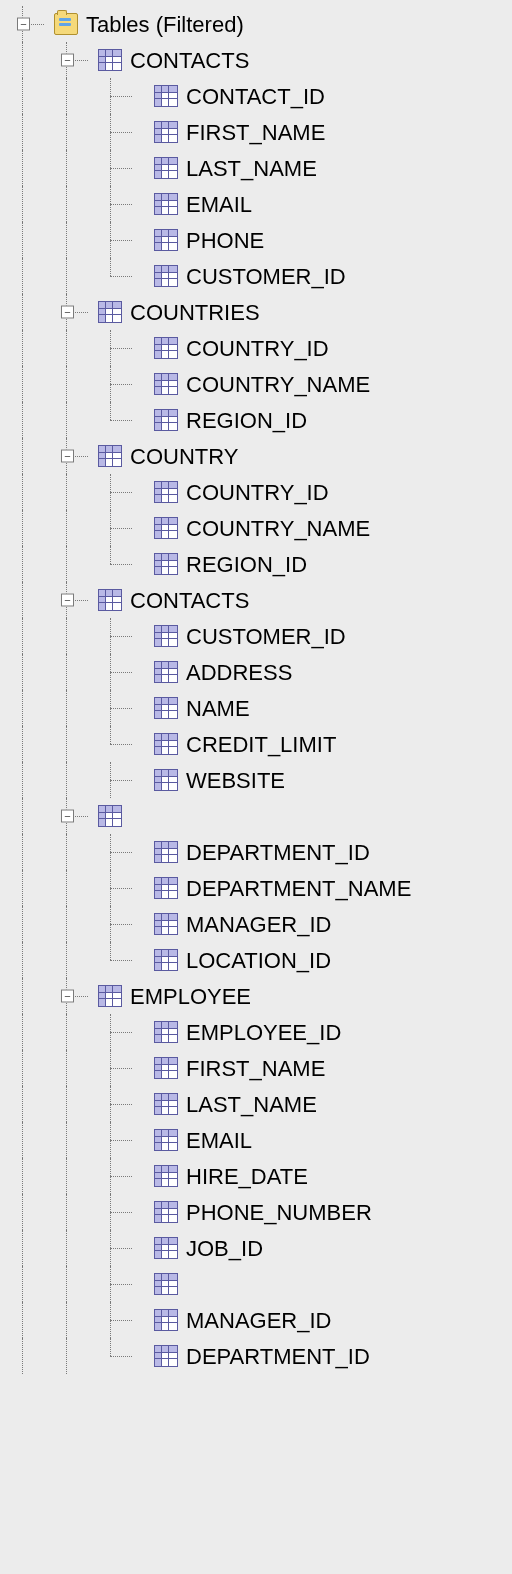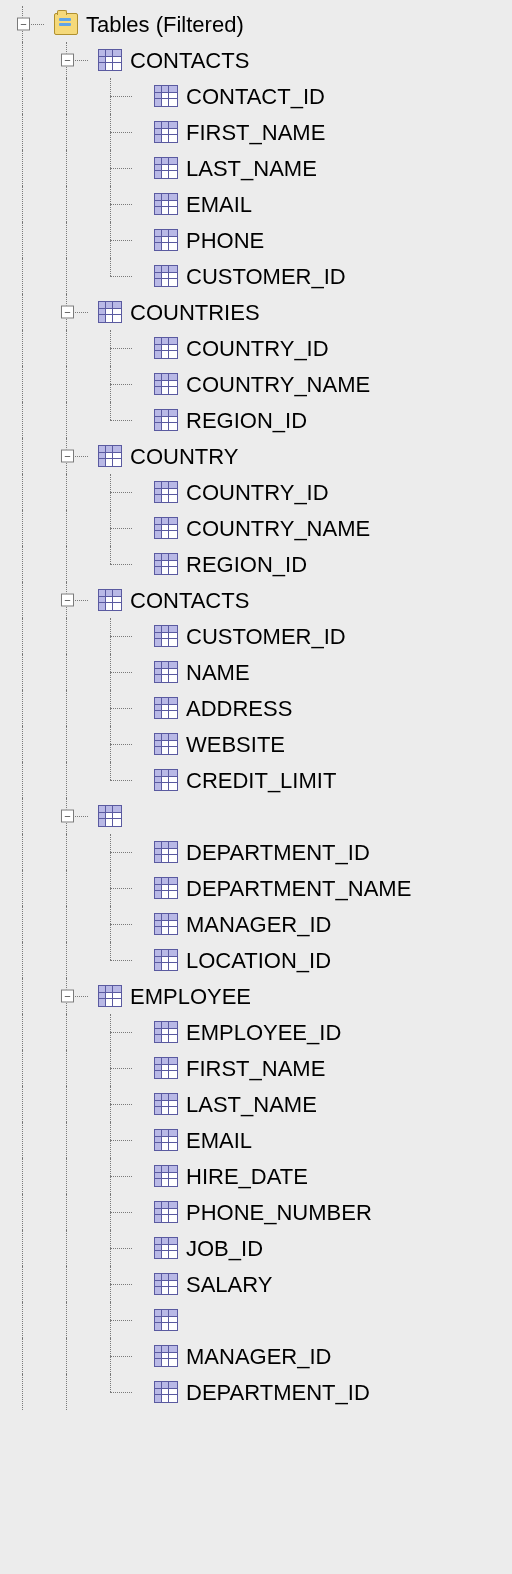--- a/index.html
+++ b/index.html
@@ -182,43 +182,43 @@
               <span class="indent conn vline"></span>
               <span class="indent conn-col tee"></span>
               <span class="ic ic-table"></span>
               <span class="label">CUSTOMER_ID</span>
             </div>
             <div class="row">
               <span class="indent conn vline"></span>
               <span class="indent conn vline"></span>
               <span class="indent conn-col tee"></span>
               <span class="ic ic-table"></span>
+              <span class="label">ADDRESS</span>
+            </div>
+            <div class="row">
+              <span class="indent conn vline"></span>
+              <span class="indent conn vline"></span>
+              <span class="indent conn-col tee"></span>
+              <span class="ic ic-table"></span>
               <span class="label">NAME</span>
             </div>
             <div class="row">
               <span class="indent conn vline"></span>
               <span class="indent conn vline"></span>
-              <span class="indent conn-col tee"></span>
-              <span class="ic ic-table"></span>
-              <span class="label">ADDRESS</span>
+              <span class="indent conn-col elbow"></span>
+              <span class="ic ic-table"></span>
+              <span class="label">CREDIT_LIMIT</span>
             </div>
             <div class="row">
               <span class="indent conn vline"></span>
               <span class="indent conn vline"></span>
               <span class="indent conn-col tee"></span>
               <span class="ic ic-table"></span>
               <span class="label">WEBSITE</span>
             </div>
-            <div class="row">
-              <span class="indent conn vline"></span>
-              <span class="indent conn vline"></span>
-              <span class="indent conn-col elbow"></span>
-              <span class="ic ic-table"></span>
-              <span class="label">CREDIT_LIMIT</span>
-            </div>
           </div>
         </div>
         <div class="node">
           <div class="row">
             <span class="indent conn vline"></span>
             <span class="indent conn tee">
               <span class="expander">−</span>
             </span>
             <span class="ic ic-table"></span>
           </div>
@@ -304,27 +304,20 @@
               <span class="indent conn-col tee"></span>
               <span class="ic ic-table"></span>
               <span class="label">PHONE_NUMBER</span>
             </div>
             <div class="row">
               <span class="indent conn vline"></span>
               <span class="indent conn vline"></span>
               <span class="indent conn-col tee"></span>
               <span class="ic ic-table"></span>
               <span class="label">JOB_ID</span>
-            </div>
-            <div class="row">
-              <span class="indent conn vline"></span>
-              <span class="indent conn vline"></span>
-              <span class="indent conn-col tee"></span>
-              <span class="ic ic-table"></span>
-              <span class="label">SALARY</span>
             </div>
             <div class="row">
               <span class="indent conn vline"></span>
               <span class="indent conn vline"></span>
               <span class="indent conn-col tee"></span>
               <span class="ic ic-table"></span>
             </div>
             <div class="row">
               <span class="indent conn vline"></span>
               <span class="indent conn vline"></span>

